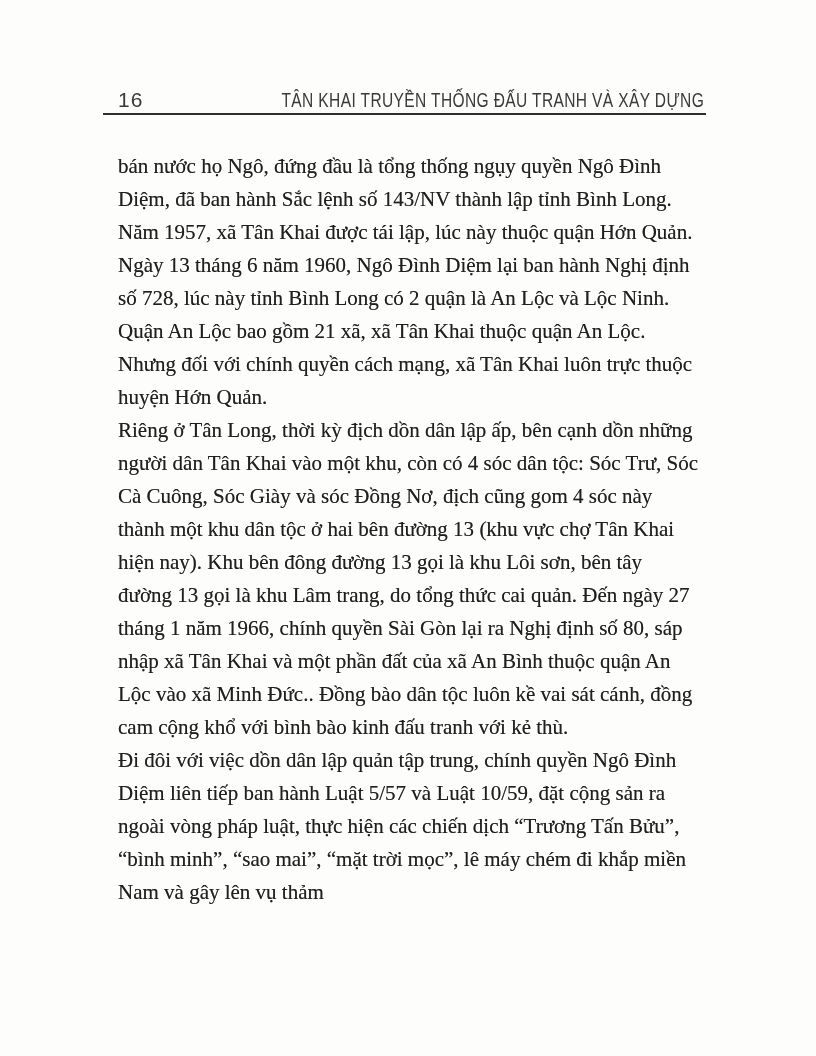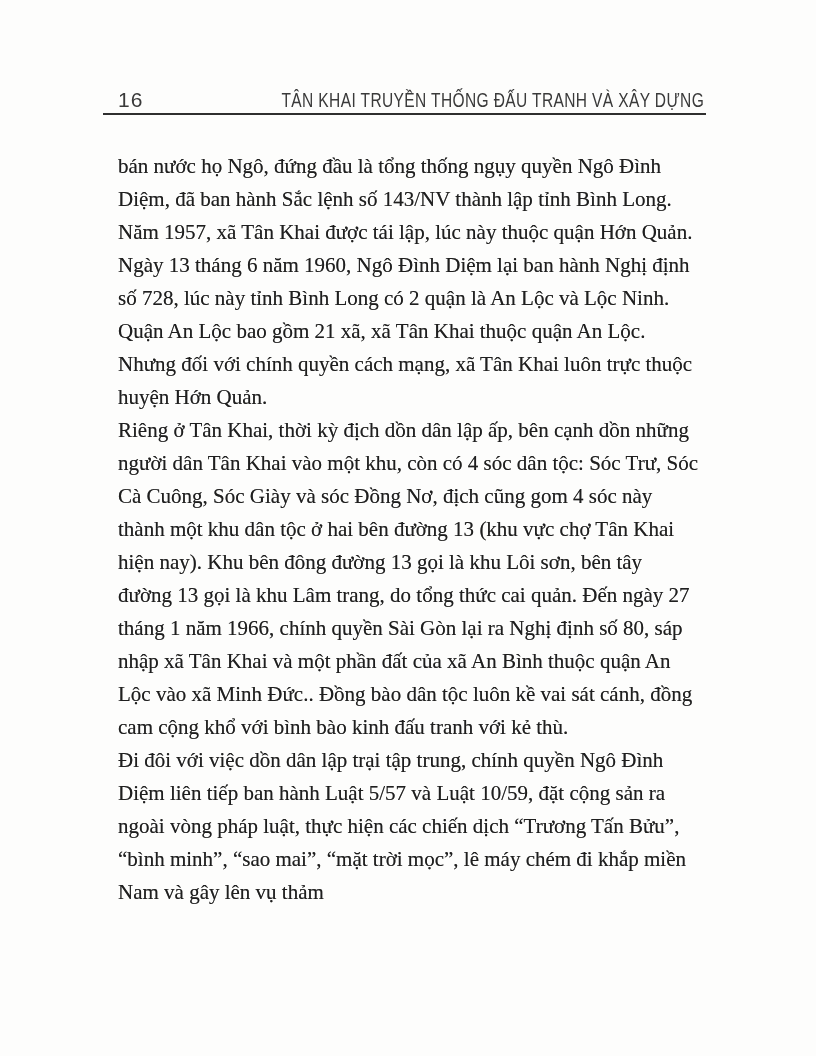--- a/index.html
+++ b/index.html
@@ -104,35 +104,35 @@
       <span class="line">tỉnh Bình Long. Năm 1957, xã Tân Khai được tái lập, lúc</span>
       <span class="line">này thuộc quận Hớn Quản. Ngày 13 tháng 6 năm 1960,</span>
       <span class="line">Ngô Đình Diệm lại ban hành Nghị định số 728, lúc này</span>
       <span class="line">tỉnh Bình Long có 2 quận là An Lộc và Lộc Ninh. Quận An</span>
       <span class="line">Lộc bao gồm 21 xã, xã Tân Khai thuộc quận An Lộc. Nhưng</span>
       <span class="line">đối với chính quyền cách mạng, xã Tân Khai luôn trực</span>
       <span class="line short">thuộc huyện Hớn Quản.</span>
     </p>
 
     <p class="paragraph">
-      <span class="line indent">Riêng ở Tân Khai, thời kỳ địch dồn dân lập ấp, bên cạnh</span>
+      <span class="line indent">Riêng ở Tân Long, thời kỳ địch dồn dân lập ấp, bên cạnh</span>
       <span class="line">dồn những người dân Tân Khai vào một khu, còn có 4 sóc dân</span>
       <span class="line">tộc: Sóc Trư, Sóc Cà Cuông, Sóc Giày và sóc Đồng Nơ, địch</span>
       <span class="line">cũng gom 4 sóc này thành một khu dân tộc ở hai bên đường 13</span>
       <span class="line">(khu vực chợ Tân Khai hiện nay). Khu bên đông đường 13 gọi</span>
       <span class="line">là khu Lôi sơn, bên tây đường 13 gọi là khu Lâm trang, do</span>
       <span class="line">tổng thức cai quản. Đến ngày 27 tháng 1 năm 1966, chính</span>
       <span class="line">quyền Sài Gòn lại ra Nghị định số 80, sáp nhập xã Tân Khai</span>
       <span class="line">và một phần đất của xã An Bình thuộc quận An Lộc vào xã</span>
       <span class="line">Minh Đức.. Đồng bào dân tộc luôn kề vai sát cánh, đồng cam</span>
       <span class="line short">cộng khổ với bình bào kinh đấu tranh với kẻ thù.</span>
     </p>
 
     <p class="paragraph">
-      <span class="line indent">Đi đôi với việc dồn dân lập trại tập trung, chính quyền</span>
+      <span class="line indent">Đi đôi với việc dồn dân lập quản tập trung, chính quyền</span>
       <span class="line">Ngô Đình Diệm liên tiếp ban hành Luật 5/57 và Luật 10/59,</span>
       <span class="line">đặt cộng sản ra ngoài vòng pháp luật, thực hiện các chiến</span>
       <span class="line">dịch “Trương Tấn Bửu”, “bình minh”, “sao mai”, “mặt trời</span>
       <span class="line">mọc”, lê máy chém đi khắp miền Nam và gây lên vụ thảm</span>
     </p>
 
   </div>
 </div>
 
 </body></html>

